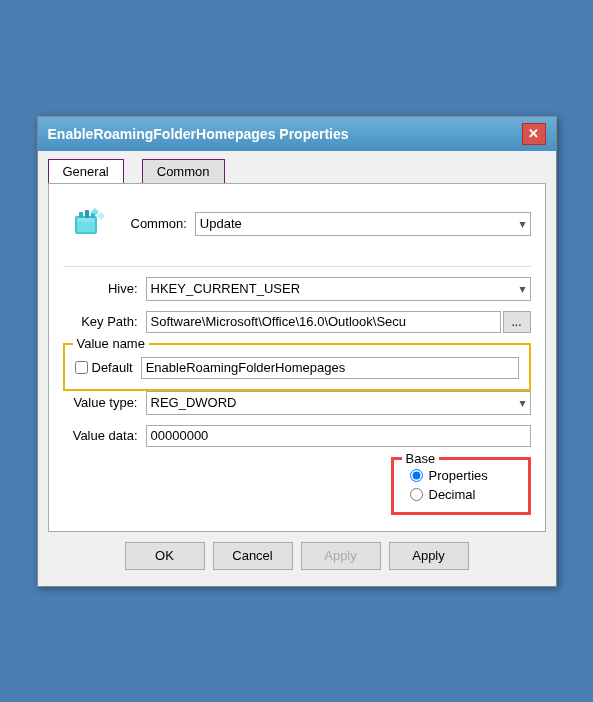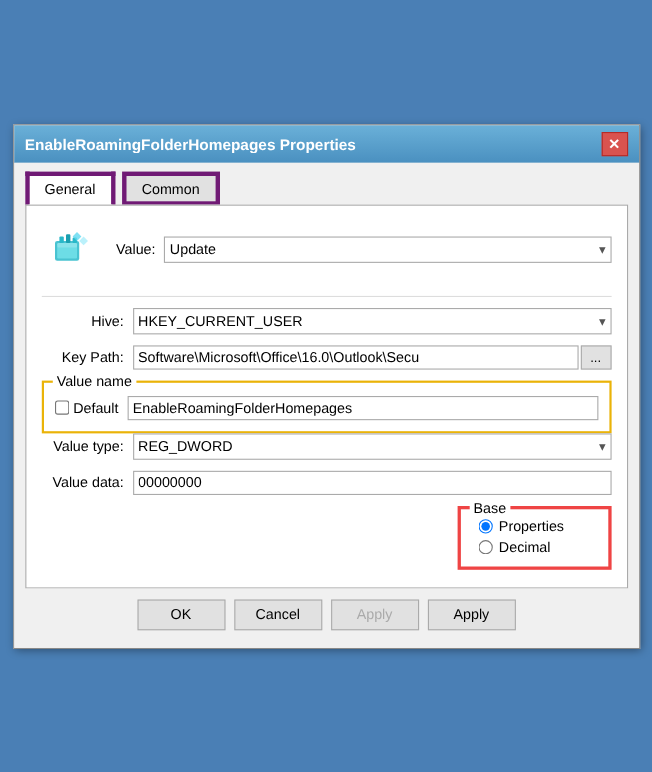--- a/index.html
+++ b/index.html
@@ -7,21 +7,21 @@
       width: 593px;
       height: 702px;
       background: #4a7fb5;
       display: flex;
       align-items: center;
       justify-content: center;
       font-family: 'Segoe UI', Tahoma, sans-serif;
       font-size: 13px;
     }
     .window {
-      width: 570px;
+      width: 520px;
       background: #f0f0f0;
       border: 1px solid #888;
       box-shadow: 2px 2px 8px rgba(0,0,0,0.4);
       display: flex;
       flex-direction: column;
     }
     .title-bar {
       background: linear-gradient(to bottom, #6ab0d8, #4a90c0);
       padding: 6px 10px;
       display: flex;
@@ -59,25 +59,25 @@
       flex-direction: column;
     }
 
     
     .tabs {
       display: flex;
       margin-bottom: -1px;
     }
     .tab {
       padding: 4px 14px;
-      border: 4px solid #701a75;
+      border: 1px solid #701a75;
       background: #e1e1e1;
       cursor: pointer;
       font-size: 13px;
-      margin-right: 6px;
+      margin-right: 18px;
     }
     .tab.active {
       background: #fff;
       border-bottom: 1px solid #fff;
       font-weight: normal;
     }
 
     .tab-content {
       border: 1px solid #aaa;
       background: #fff;
@@ -302,21 +302,21 @@
             <rect x="14" y="8" width="4" height="8" rx="1" fill="#1a9fb0"></rect>
             <rect x="20" y="11" width="4" height="5" rx="1" fill="#29b8c9"></rect>
 
             <polygon points="24,6 28,10 24,14 20,10" fill="#5fd8f0" opacity="0.8"></polygon>
             <polygon points="30,10 34,14 30,18 26,14" fill="#8ee8f8" opacity="0.6"></polygon>
 
             <rect x="6" y="16" width="18" height="4" rx="1" fill="white" opacity="0.2"></rect>
           </svg>
         </div>
         <div class="action-label-group">
-          <span class="field-label">Value:</span>
+          <span class="field-label">Common:</span>
           <div class="select-wrapper">
             <select>
               <option>Update</option>
               <option>Create</option>
               <option>Delete</option>
               <option>Replace</option>
             </select>
           </div>
         </div>
       </div>

